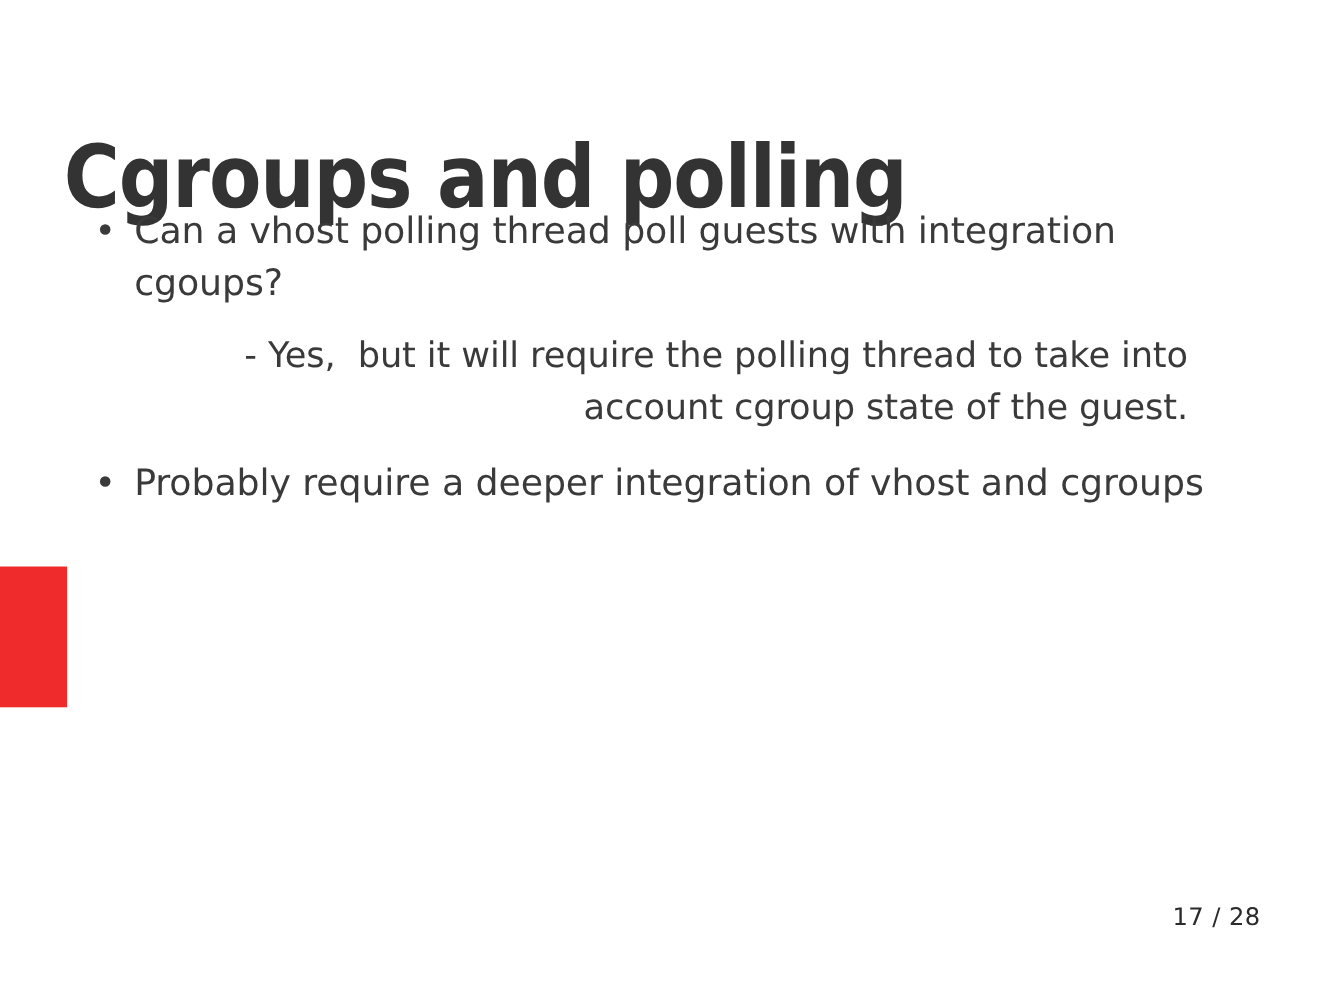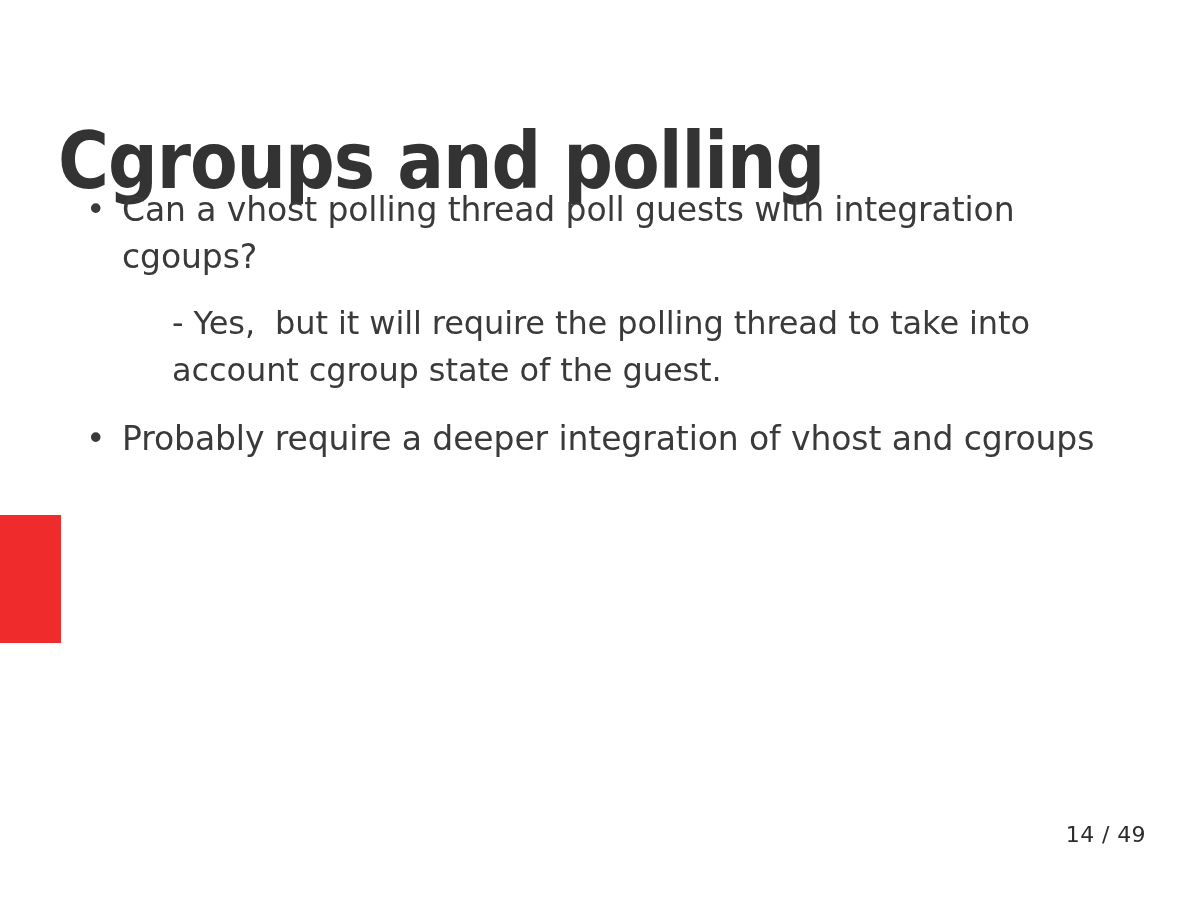--- a/index.html
+++ b/index.html
@@ -74,20 +74,21 @@
     position: relative;
     display: block;
     margin-top: 20px;
     padding-left: 172px;
     padding-right: 120px;
     color: #3a3a3a;
     font-family: "DejaVu Sans", sans-serif;
     font-size: 32px;
     line-height: 47px;
     letter-spacing: -0.1px;
+    text-align: right;
   }
   .sub-row .sub-text {
     display: block;
     white-space: pre-wrap;
     text-indent: 0;
   }
 
   .gap-after-sub { height: 21px; }
 
   
@@ -134,15 +135,15 @@
 
     <div class="bullet-row">
       <span class="bullet-marker">•</span>
       <span class="bullet-text">Probably require a deeper integration of vhost and cgroups</span>
     </div>
 
   </div>
 
   <div class="accent-block"></div>
 
-  <div class="page-number">14 / 49</div>
+  <div class="page-number">17 / 28</div>
 
 </div>
 
 </body></html>

